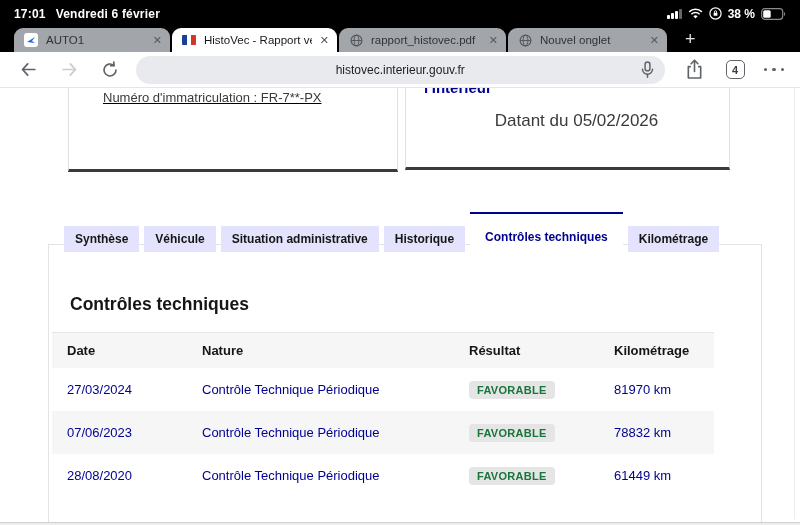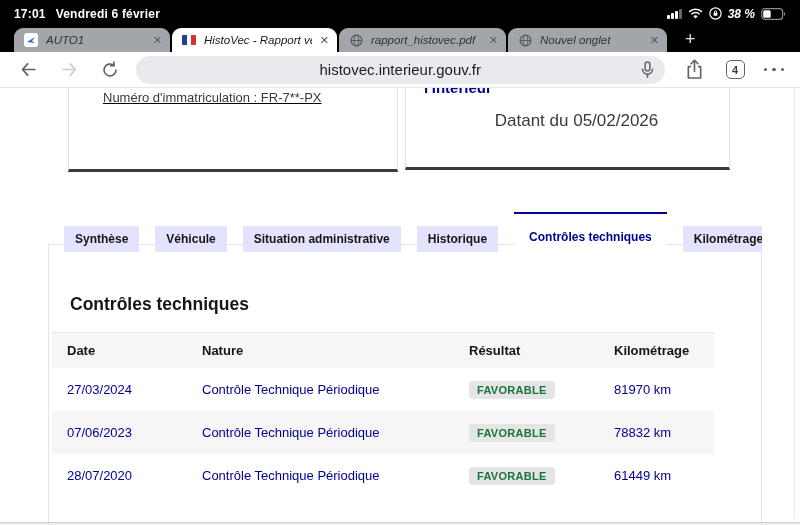--- a/index.html
+++ b/index.html
@@ -4,69 +4,69 @@
 <style>
   * { margin:0; padding:0; box-sizing:border-box; }
   html,body { width:800px; height:525px; overflow:hidden; }
   body { font-family:"Liberation Sans", sans-serif; background:#000; }
   .screen { position:relative; width:800px; height:525px; background:#fff; overflow:hidden; }
 
   
   .status-bar { position:absolute; left:0; top:0; width:800px; height:27px; background:#000; color:#fff;
     display:flex; align-items:center; justify-content:space-between; padding:0 14px;gap:36px; }
   .status-left { display:flex; gap:10px; font-size:12px; font-weight:700; letter-spacing:.2px; }
-  .status-right { display:flex; align-items:center; gap:6px; font-size:12px; font-weight:600;font-style:italic; }
+  .status-right { display:flex; align-items:center; gap:6px; font-size:12px; font-weight:600; }
   .sig { display:flex; align-items:flex-end; gap:1.5px; height:10px; }
   .sig span { width:2.5px; border-radius:1px; background:#fff; display:block; }
   .sig .b1{height:4px}.sig .b2{height:6px}.sig .b3{height:8px}.sig .b4{height:10px;background:rgba(255,255,255,.4)}
 
   
   .tab-strip { position:absolute; left:0; top:27px; width:800px; height:25px; background:#000;
     display:flex; align-items:flex-end; padding-left:14px; }
   .btab { height:24px; border-radius:9px 9px 0 0; display:flex; align-items:center; padding:0 8px 0 10px;
     background:#a2a6aa; margin-right:2px; overflow:hidden; flex:0 0 auto; }
   .btab.active { background:#fff; }
-  .btab .title { font-size:11.5px; color:#2f3338; white-space:nowrap; overflow:hidden; flex:1;font-style:italic; }
+  .btab .title { font-size:11.5px; color:#2f3338; white-space:nowrap; overflow:hidden; flex:1; }
   .btab.active .title { color:#17181a; }
   .btab .close { font-size:11px; color:#55585c; margin-left:8px; flex:0 0 auto; }
   .favicon { width:14px; height:14px; margin-right:8px; flex:0 0 auto; display:flex; align-items:center; justify-content:center; }
   .fav-auto1 { background:#fff; border-radius:3px; }
   .fav-flag { display:flex; width:14px; height:10px; border-radius:1px; overflow:hidden; }
   .fav-flag i { flex:1; } .fav-flag .fb{background:#1b3f94}.fav-flag .fw{background:#fff}.fav-flag .fr{background:#d0362c}
   .new-tab { color:#dfe1e5; font-size:18px; font-weight:400; margin-left:16px; align-self:center; line-height:25px; }
 
   
   .nav-bar { position:absolute; left:0; top:52px; width:800px; height:36px; background:#fff;
     border-bottom:1px solid #e4e5e7; display:flex; align-items:center; padding:0 16px; }
   .nav-icon { color:#5f6368; display:flex; align-items:center; justify-content:center; width:24px; height:24px; }
   .nav-icon.disabled { color:#c9ccd0; }
   .nav-gap { width:17px; }
   .omnibox { flex:1; height:28px; margin:0 18px 0 14px; background:#e9eaee; border-radius:14px;
     position:relative; display:flex; align-items:center; justify-content:center; }
-  .omnibox .url { font-size:15px; color:#1d1d1f; }
+  .omnibox .url { font-size:12px; color:#1d1d1f; }
   .omni-mic { position:absolute; right:11px; top:5px; color:#5f6368; }
   .tab-counter { width:19px; height:19px; border:1.8px solid #5f6368; border-radius:5px; color:#3c4043;
     font-size:11px; font-weight:700; display:flex; align-items:center; justify-content:center; }
   .dots { display:flex; gap:5px; margin-left:19px; }
   .dots i { width:3.5px; height:3.5px; border-radius:50%; background:#5f6368; display:block; }
 
   
   .content { position:absolute; left:0; top:88px; width:800px; height:437px; background:#fff; overflow:hidden; }
   .outer-right-line { position:absolute; left:794px; top:0; width:1px; height:431px; background:#ededed; }
 
   .card { position:absolute; background:#fff; border-left:1px solid #e0e0e0; border-right:1px solid #e0e0e0;
     border-bottom:3px solid #3a3a3a; overflow:hidden; }
   .card1 { left:68px; top:-2px; width:330px; height:86px;text-decoration:underline; }
   .card2 { left:405px; top:-2px; width:325px; height:84px; }
   .card1 .line { margin:4px 0 0 34px; font-size:13px; color:#3a3a3a; }
   .card2 .title { margin:-7px 0 14px 18px; font-size:15px; font-weight:700; color:#000091; line-height:18px; }
   .card2 .sub { margin:9px 0 0 18px; font-size:17px; color:#3a3a3a;text-align:center; }
 
   .dsfr-tabs-clip { position:absolute; left:48px; top:124px; width:714px; height:40px; overflow:hidden; z-index:3; }
-  .dsfr-tabs { display:flex; align-items:flex-end; gap:16px; margin-left:16px; height:40px; }
+  .dsfr-tabs { display:flex; align-items:flex-end; gap:5px; margin-left:16px; height:40px; }
   .dtab { flex:0 0 auto; height:26px; line-height:26px; padding:0 11px; background:#e3e3fd; color:#161616;
     font-size:12px; font-weight:700; white-space:nowrap; }
   .dtab.active { height:40px; line-height:46px; background:#fff; color:#000091; border-top:2px solid #000091;
     padding:0 15px; }
 
   .panel { position:absolute; left:48px; top:156px; width:714px; height:278px; background:#fff;
     border:1px solid #e3e3e3; border-bottom:none; z-index:1; }
 
   .section-title { position:absolute; left:70px; top:206px; font-size:17.5px; font-weight:700; color:#161616; z-index:2; }
 
@@ -261,21 +261,21 @@
       </div>
       <div class="trow body alt">
         <div class="tcell">07/06/2023</div>
         <div class="tcell">Contrôle Technique Périodique</div>
         <div class="tcell">
             <span class="badge">FAVORABLE</span>
           </div>
         <div class="tcell">78832 km</div>
       </div>
       <div class="trow body">
-        <div class="tcell">28/07/2020</div>
+        <div class="tcell">28/08/2020</div>
         <div class="tcell">Contrôle Technique Périodique</div>
         <div class="tcell">
             <span class="badge">FAVORABLE</span>
           </div>
         <div class="tcell">61449 km</div>
       </div>
     </div>
 
     <div class="page-bottom"></div>
   </div>

